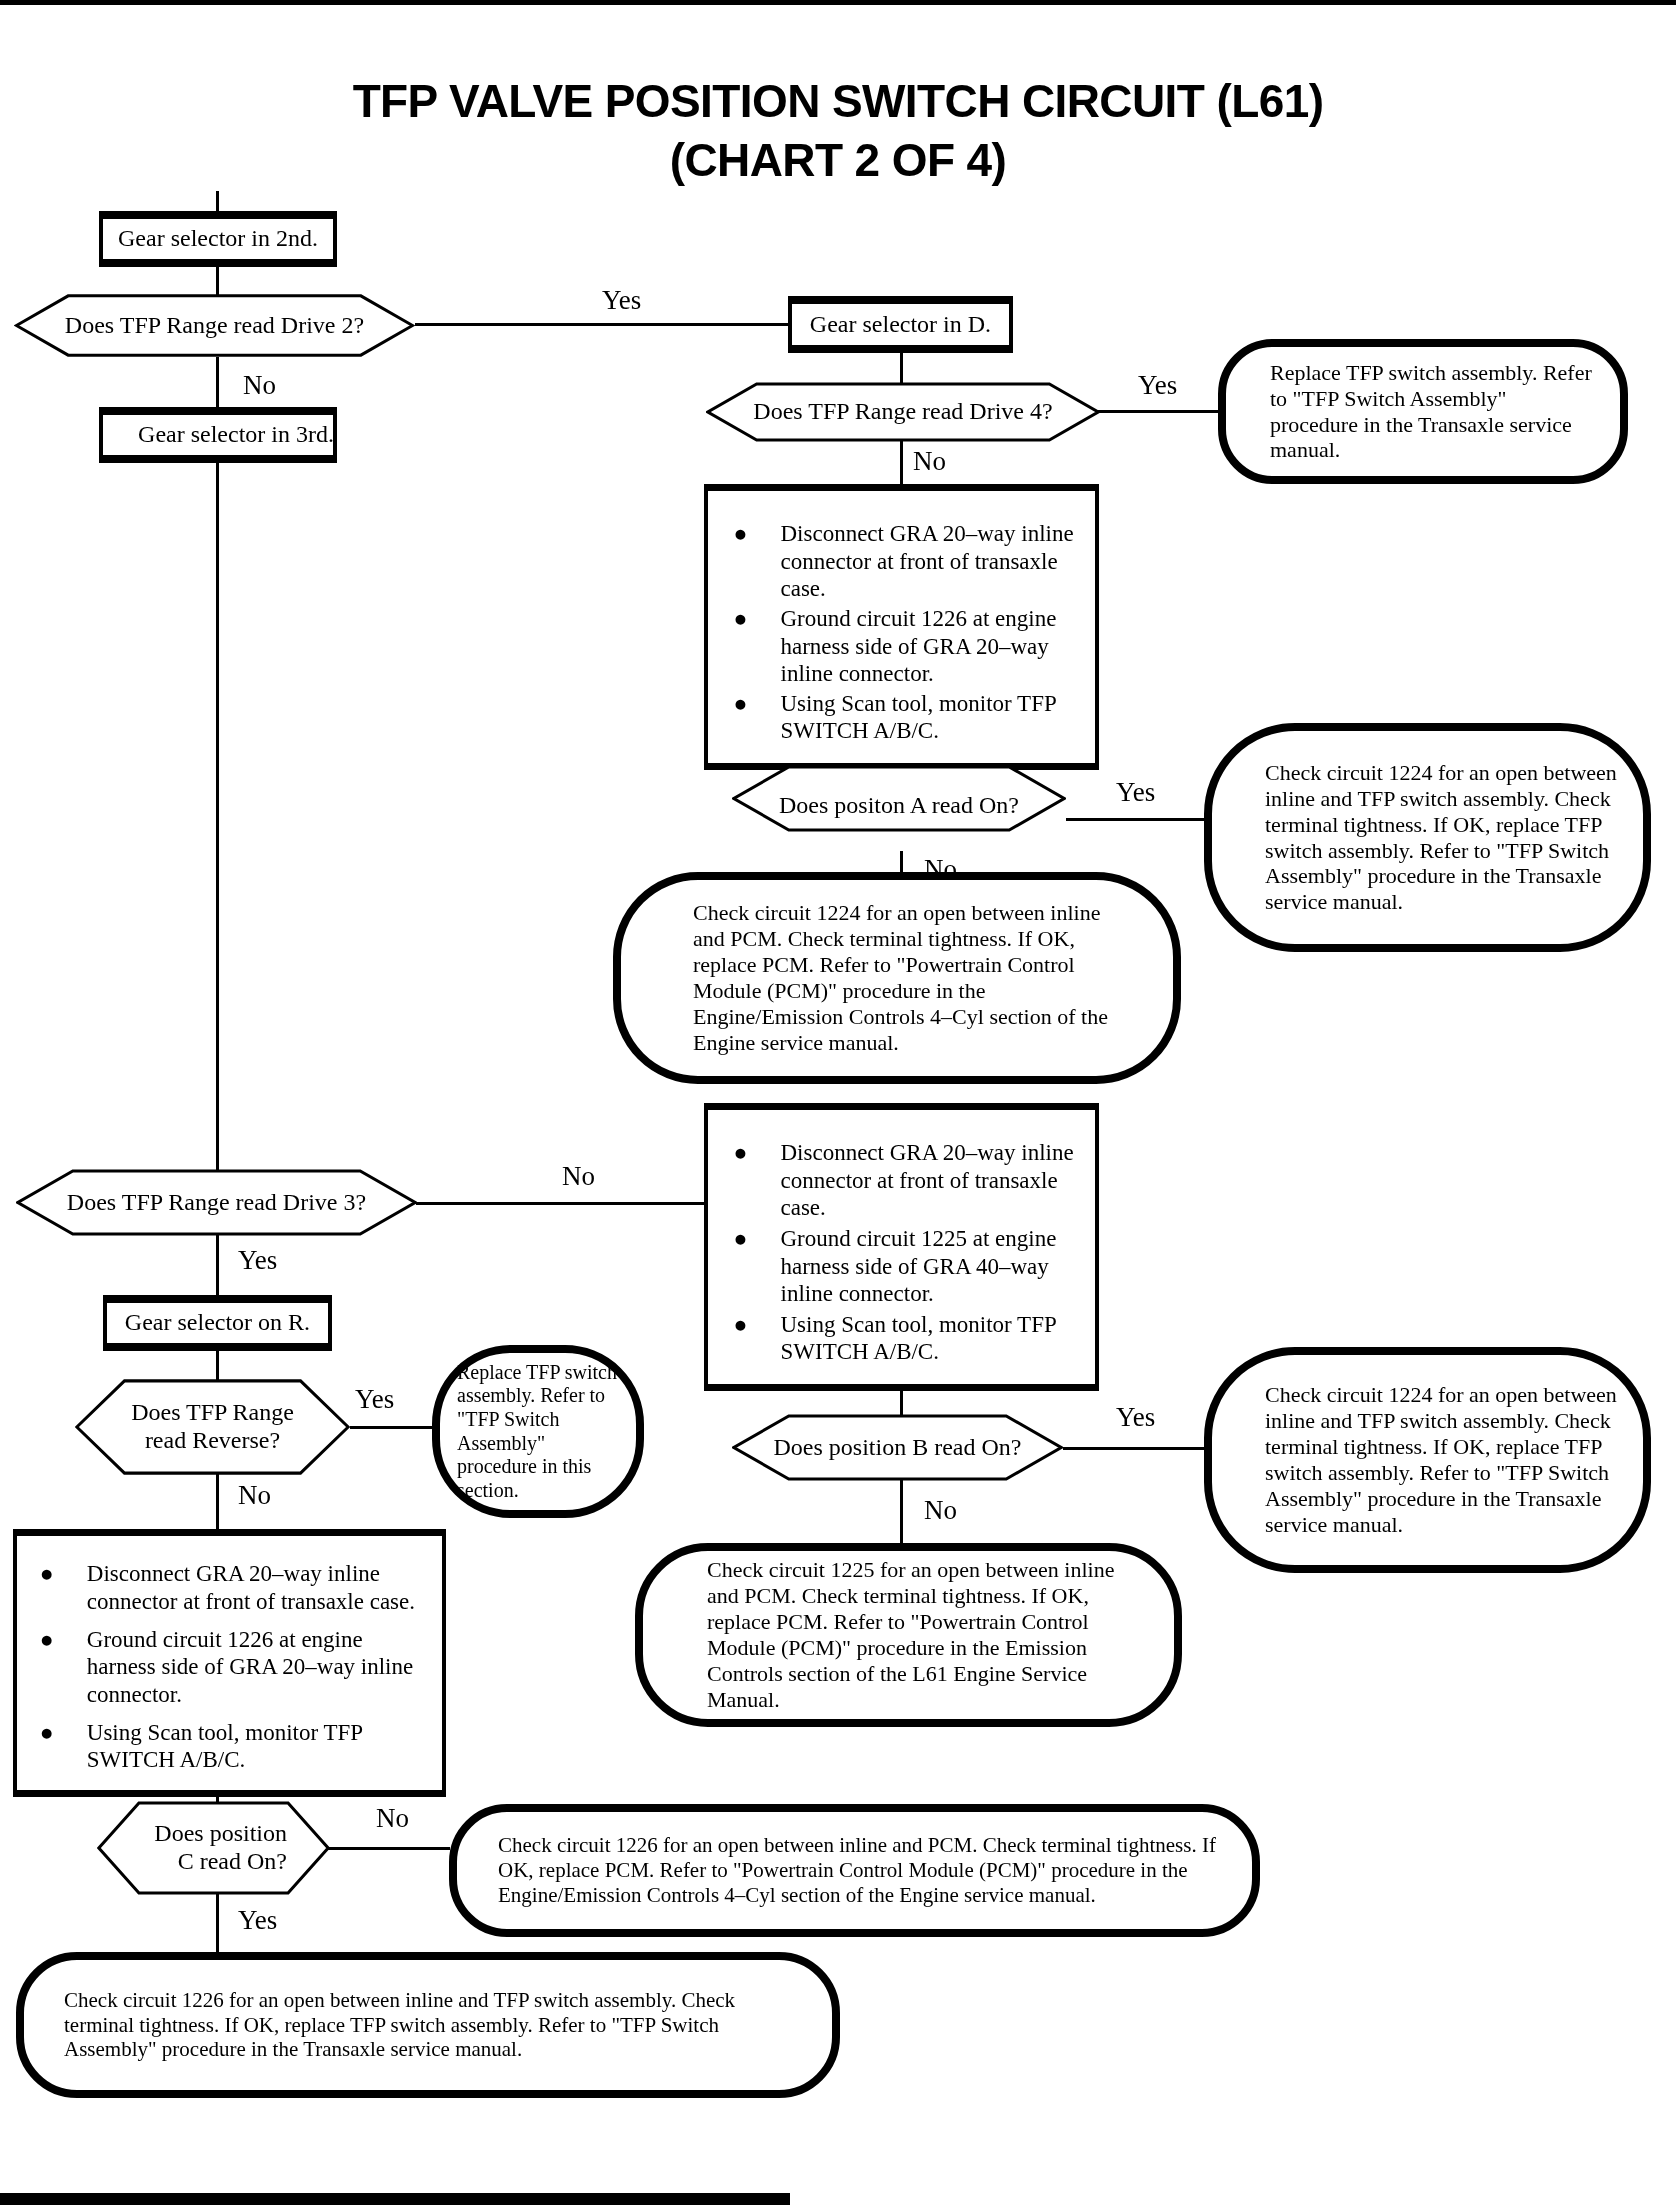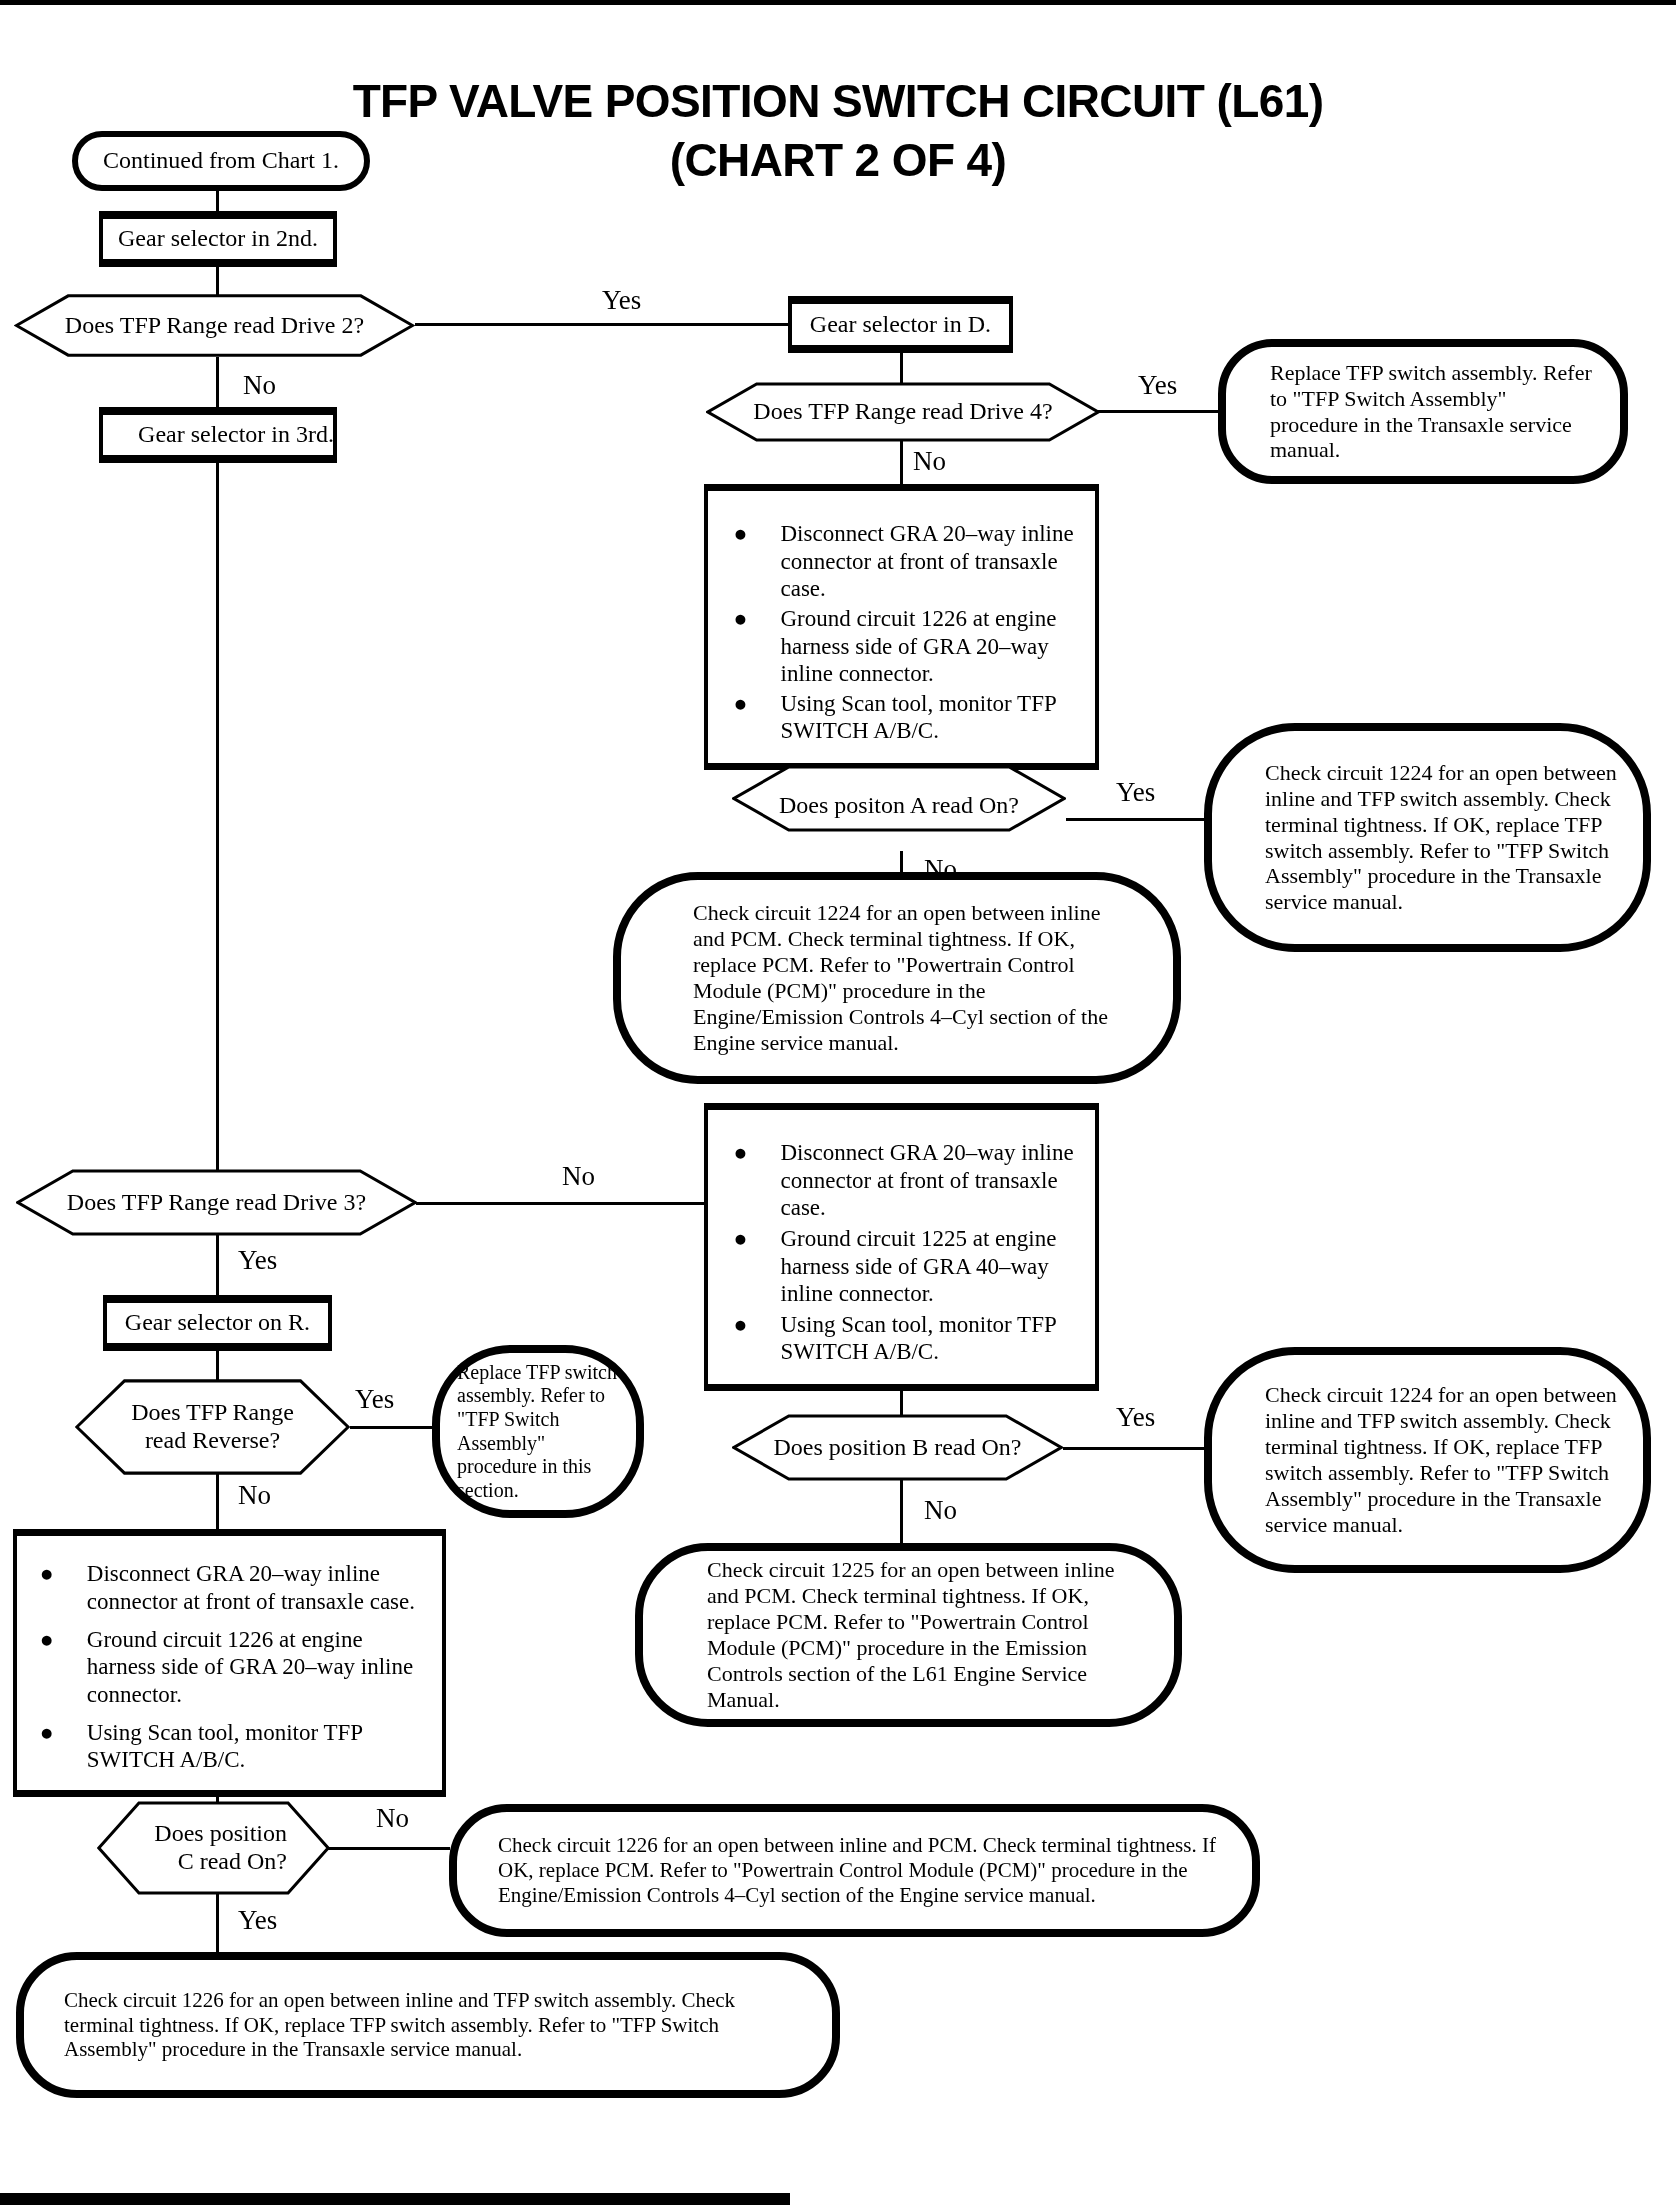--- a/index.html
+++ b/index.html
@@ -83,23 +83,20 @@
   <div class="yn" style="left:924px;top:856px;">No</div>
   <div class="yn" style="left:562px;top:1163px;">No</div>
   <div class="yn" style="left:238px;top:1247px;">Yes</div>
   <div class="yn" style="left:355px;top:1386px;">Yes</div>
   <div class="yn" style="left:238px;top:1482px;">No</div>
   <div class="yn" style="left:1116px;top:1404px;">Yes</div>
   <div class="yn" style="left:924px;top:1497px;">No</div>
   <div class="yn" style="left:376px;top:1805px;">No</div>
   <div class="yn" style="left:238px;top:1907px;">Yes</div>
 
-  <div class="stadium" style="left:72px;top:131px;width:298px;height:60px;">
-    <div class="node-text nowrap">Continued from Chart 1.</div>
-  </div>
 
   <div class="rect" style="left:99px;top:211px;width:238px;height:56px;">
     <div class="node-text nowrap">Gear selector in 2nd.</div>
   </div>
 
   <div class="hex" style="left:14px;top:294px;width:401px;height:63px;">
       <svg width="401" height="63" viewBox="0 0 660 104">
         <polygon points="88.39999999999999,3 571.6,3 657,52 571.6,101 88.39999999999999,101 3,52" fill="#ffffff" stroke="#000000" stroke-width="5"></polygon>
       </svg>
     <div class="node-text nowrap">Does TFP Range read Drive 2?</div>

